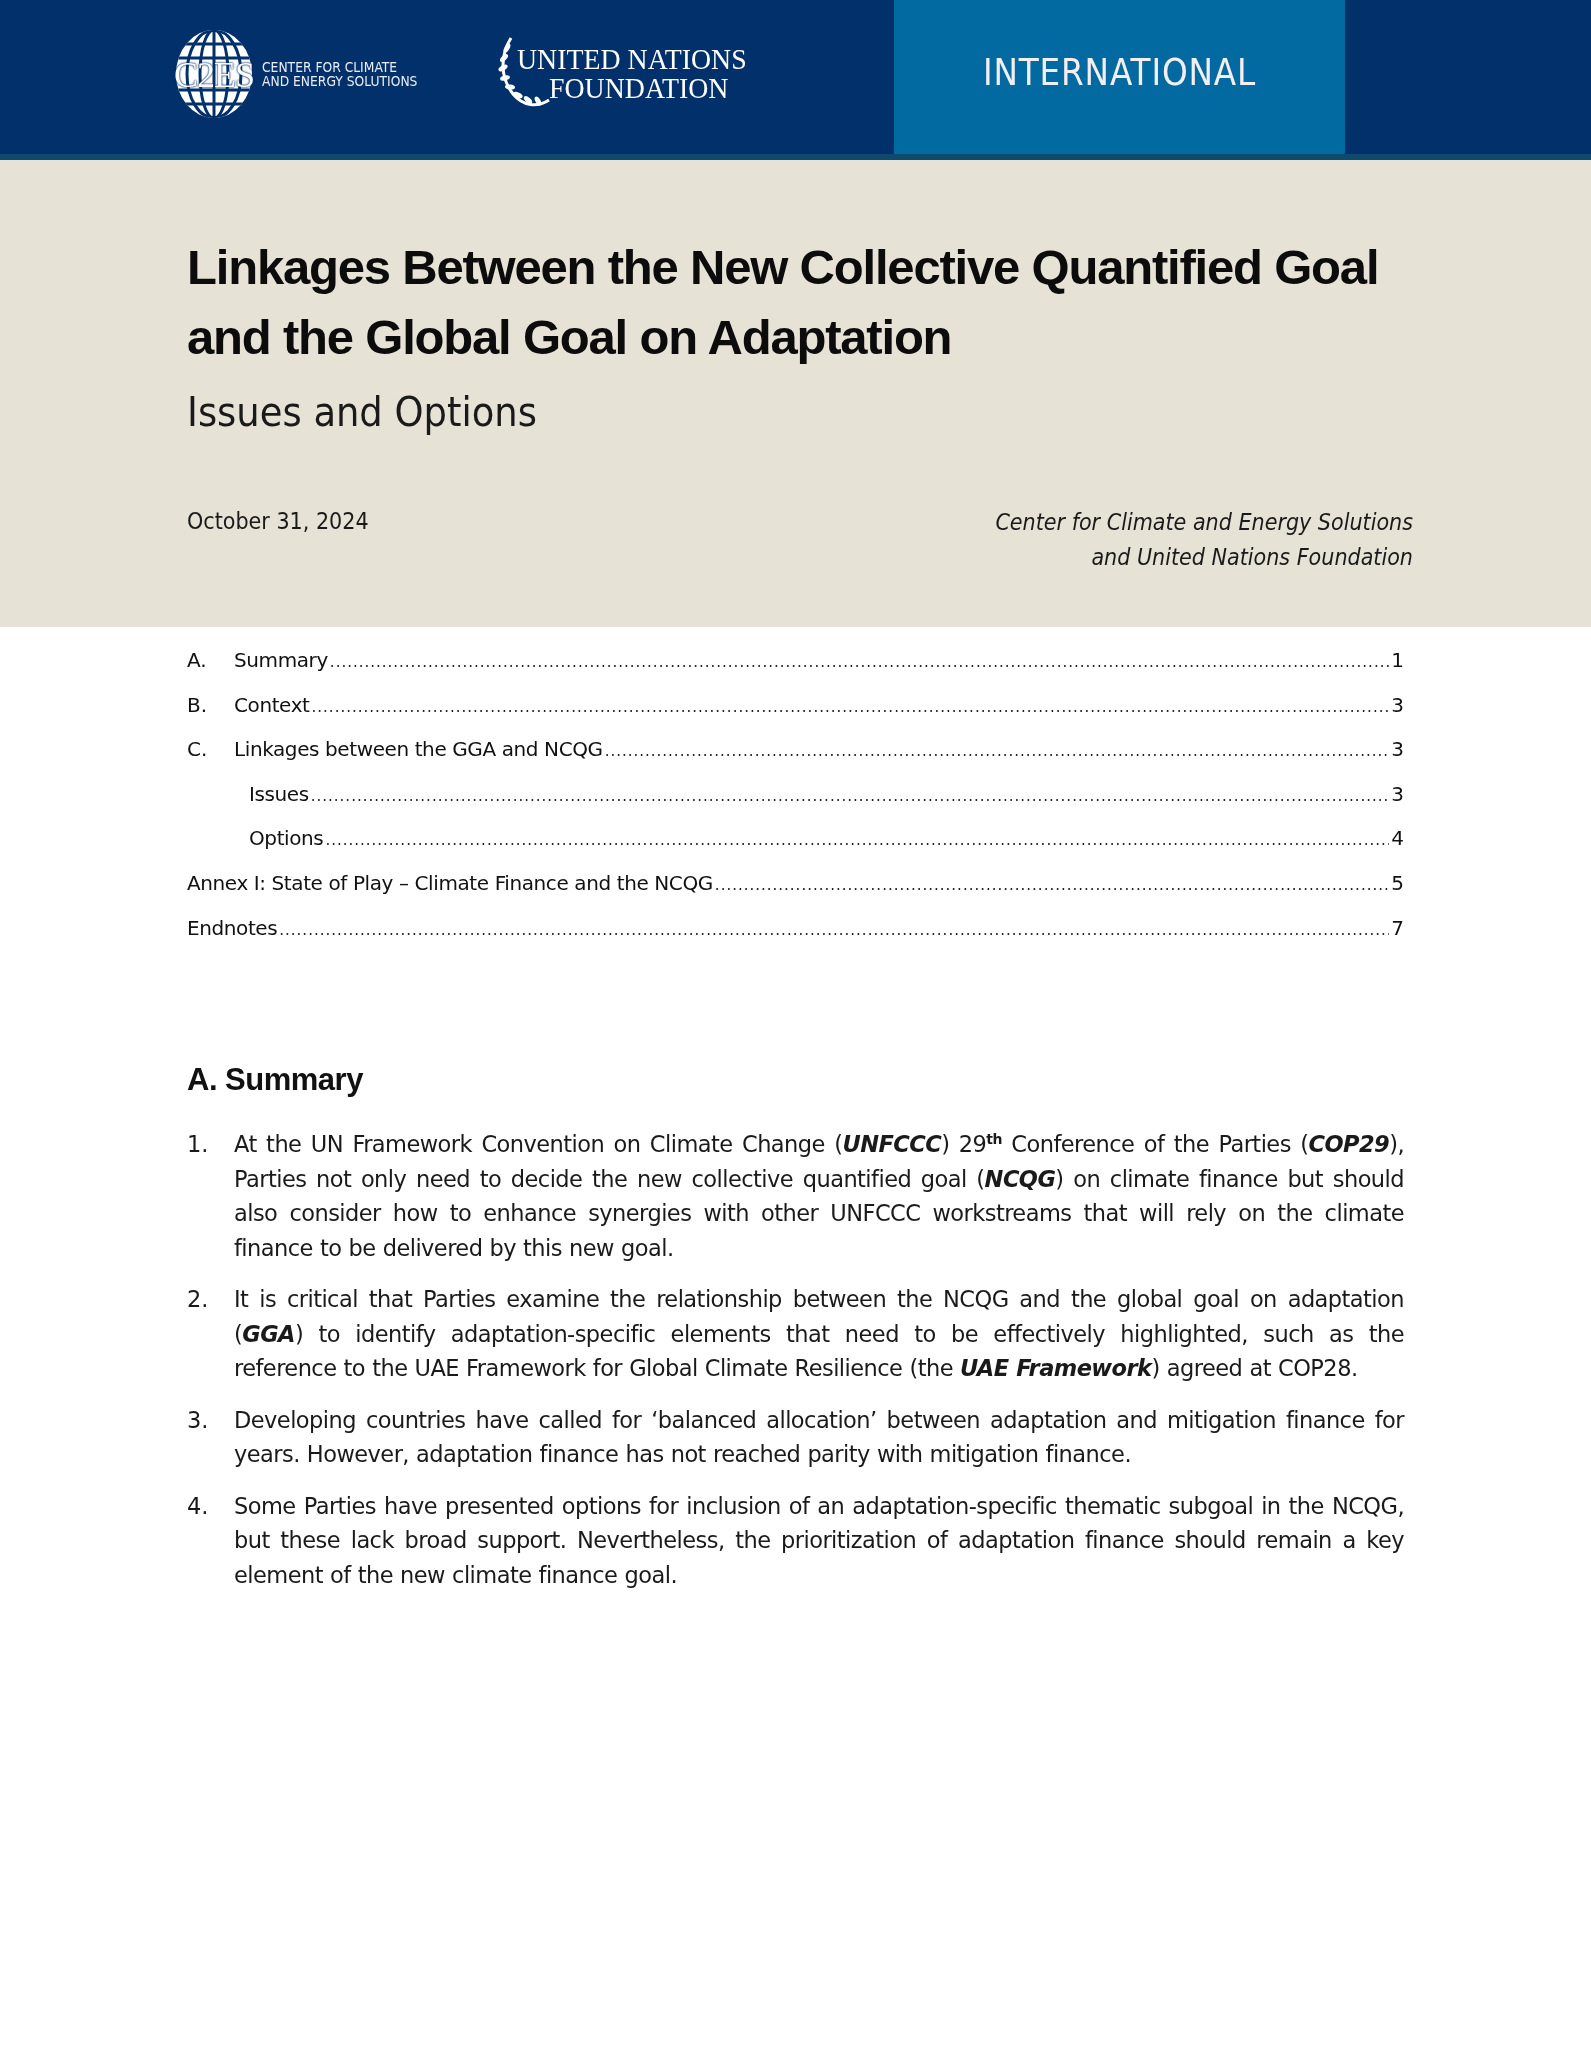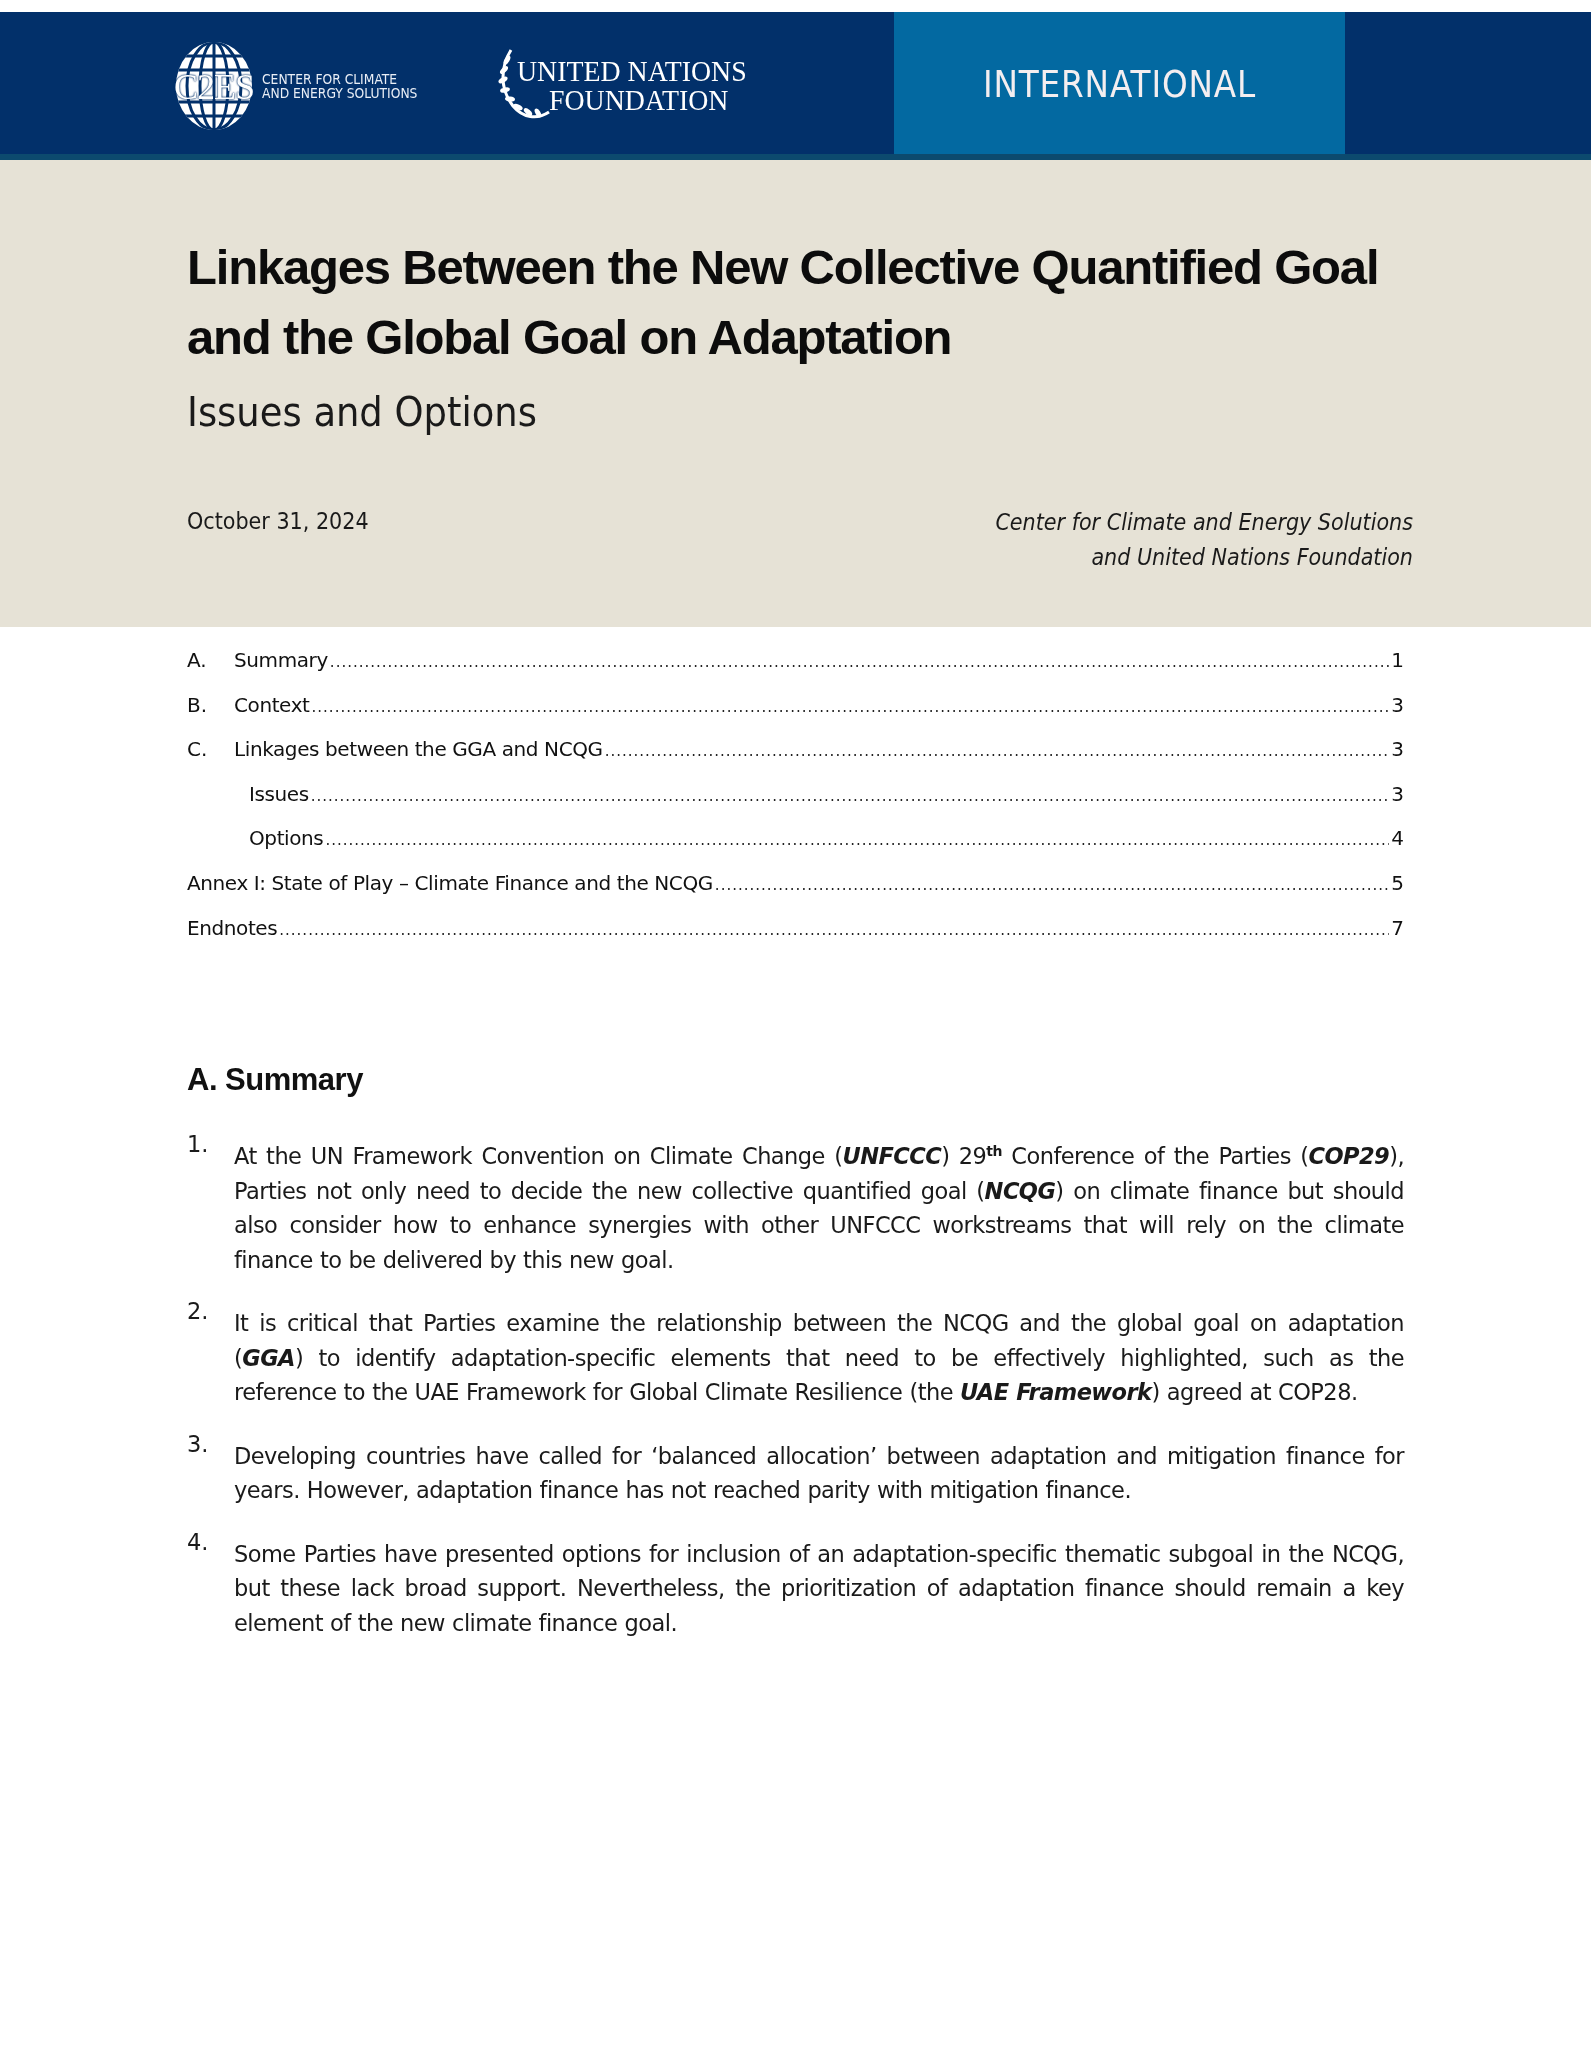--- a/index.html
+++ b/index.html
@@ -1,20 +1,20 @@
 <!DOCTYPE html>
 <html><head>
 <meta charset="utf-8">
 <style>
   * { box-sizing: border-box; margin: 0; padding: 0; }
   html, body { width: 1591px; height: 2048px; background: #ffffff; overflow: hidden; }
   body { font-family: "Liberation Sans", sans-serif; color: #111; position: relative; }
 
   
-  .header { position: absolute; left: 0; top: 0; width: 1591px; height: 154px; background: #02306a; margin-top: 12px; }
+  .header { position: absolute; left: 0; top: 0; width: 1591px; height: 154px; background: #02306a; }
   .header-red { position: absolute; left: 894px; top: 0; width: 451px; height: 154px; background: #0369a1; }
   .header-red .intl { position: absolute; left: 0; right: 0; top: 50px; text-align: center; color: #f4eef0;
     font-family: "DejaVu Sans", sans-serif; font-size: 38px; letter-spacing: 1px; font-weight: normal; transform: scaleX(0.86); }
 
   .c2es { position: absolute; left: 168px; top: 28px; height: 92px; }
   .c2es svg { position: absolute; left: 0; top: 0; }
   .c2es .mark { position: absolute; left: -2px; top: 26px; width: 96px; text-align: center; color: #fff;
     font-family: "Liberation Serif", serif; font-size: 36px; letter-spacing: -1px; text-shadow: 0 0 2px #02306a, 0 0 2px #02306a; }
   .c2es .name { position: absolute; left: 94px; top: 32px; color: #e9eef6; font-family: "DejaVu Sans", sans-serif;
     font-size: 14px; line-height: 14px; white-space: nowrap; transform: scaleX(0.88); transform-origin: left; }
@@ -45,21 +45,21 @@
   .toc-row .dots { flex: 1; overflow: hidden; white-space: nowrap; margin: 0 2px; color: #222; letter-spacing: 1px; font-size: 15px; }
   .toc-row .dots::after { content: "........................................................................................................................................................................................................................................................................"; }
   .toc-row .page { flex: none; }
 
   
   .section-heading { position: absolute; left: 187px; top: 1062px; font-family: "Liberation Sans", sans-serif; font-weight: bold; font-size: 31px; color: #111; letter-spacing: -0.5px; }
 
   .summary { position: absolute; left: 187px; top: 1127px; width: 1217px; }
   .para { display: flex; margin-bottom: 17px; font-family: "DejaVu Sans", sans-serif; font-size: 22.5px; line-height: 34.5px; color: #1a1a1a; }
   .para .pnum { width: 47px; flex: none; }
-  .para .ptext { flex: 1; text-align: justify; letter-spacing: -0.55px; word-spacing: 0.5px; margin-top: 12px; }
+  .para .ptext { flex: 1; text-align: justify; letter-spacing: -0.55px; word-spacing: 0.5px; }
   .para .ptext b i, .para .ptext i b { font-weight: bold; font-style: italic; }
   sup { font-size: 14px; line-height: 0; vertical-align: super; font-weight: bold; }
 </style>
 </head>
 <body>
 
 <div class="header">
   <div class="c2es">
     <svg width="92" height="92" viewBox="0 0 92 92">
       <defs>

